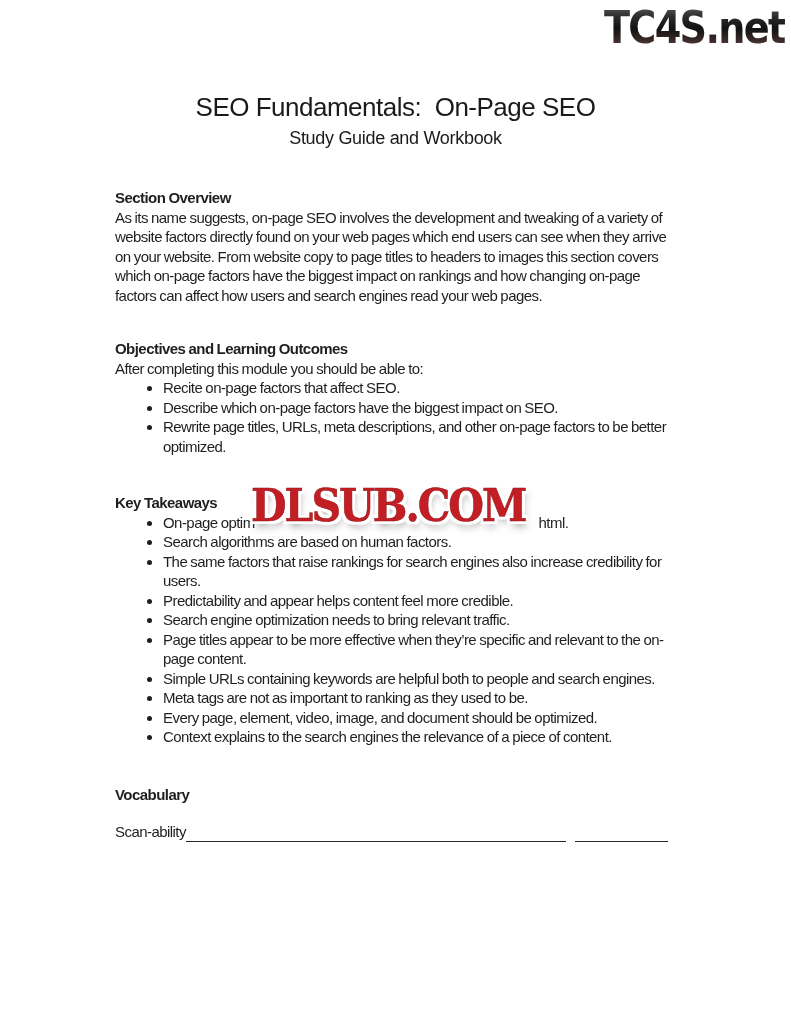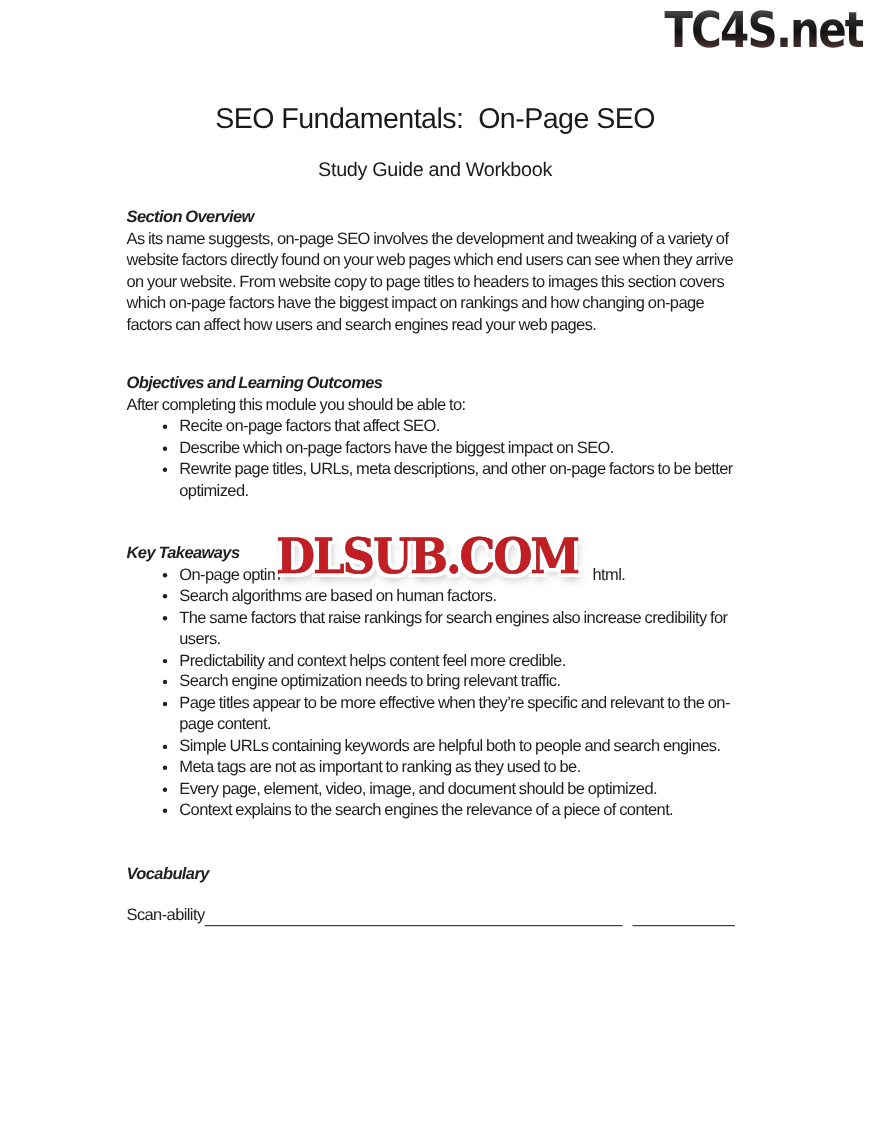--- a/index.html
+++ b/index.html
@@ -40,21 +40,21 @@
   }
   .doc-title {
     margin: 0;
     font-size: 26px;
     font-weight: 400;
     letter-spacing: -0.5px;
     white-space: pre;
     color: #1a1a1a;
   }
   .doc-subtitle {
-    margin: 21px 0 0 0;
+    margin: 5px 0 0 0;
     font-size: 18px;
     font-weight: 400;
     letter-spacing: -0.3px;
     color: #1a1a1a;
   }
 
   
   .content {
     position: absolute;
     left: 115px;
@@ -64,21 +64,20 @@
     line-height: 19.5px;
     letter-spacing: -0.55px;
     word-spacing: -0.5px;
     color: #1f1f1f;
   }
   .content h3 {
     margin: 0;
     font-size: 15px;
     line-height: 19.5px;
     font-weight: 700;
-    font-style: italic;
   }
   .content p { margin: 0; }
   .content ul {
     margin: 0;
     padding-left: 48px;
     list-style: disc;
   }
   .content li { padding-left: 0; }
   .h-objectives { margin-top: 34px !important; }
   .h-takeaways { margin-top: 37px !important; }
@@ -206,21 +205,21 @@
       <li>Recite on-page factors that affect SEO.</li>
       <li>Describe which on-page factors have the biggest impact on SEO.</li>
       <li>Rewrite page titles, URLs, meta descriptions, and other on-page factors to be better optimized.</li>
     </ul>
 
     <h3 class="h-takeaways">Key Takeaways</h3>
     <ul>
       <li><span>On-page optim</span><span class="wm-gap"></span><span>html.</span></li>
       <li>Search algorithms are based on human factors.</li>
       <li>The same factors that raise rankings for search engines also increase credibility for users.</li>
-      <li>Predictability and context helps content feel more credible.</li>
+      <li>Predictability and appear helps content feel more credible.</li>
       <li>Search engine optimization needs to bring relevant traffic.</li>
       <li>Page titles appear to be more effective when they’re specific and relevant to the on-page content.</li>
       <li>Simple URLs containing keywords are helpful both to people and search engines.</li>
       <li>Meta tags are not as important to ranking as they used to be.</li>
       <li>Every page, element, video, image, and document should be optimized.</li>
       <li>Context explains to the search engines the relevance of a piece of content.</li>
     </ul>
 
     <h3 class="h-vocab">Vocabulary</h3>
     <div class="vocab-line">

